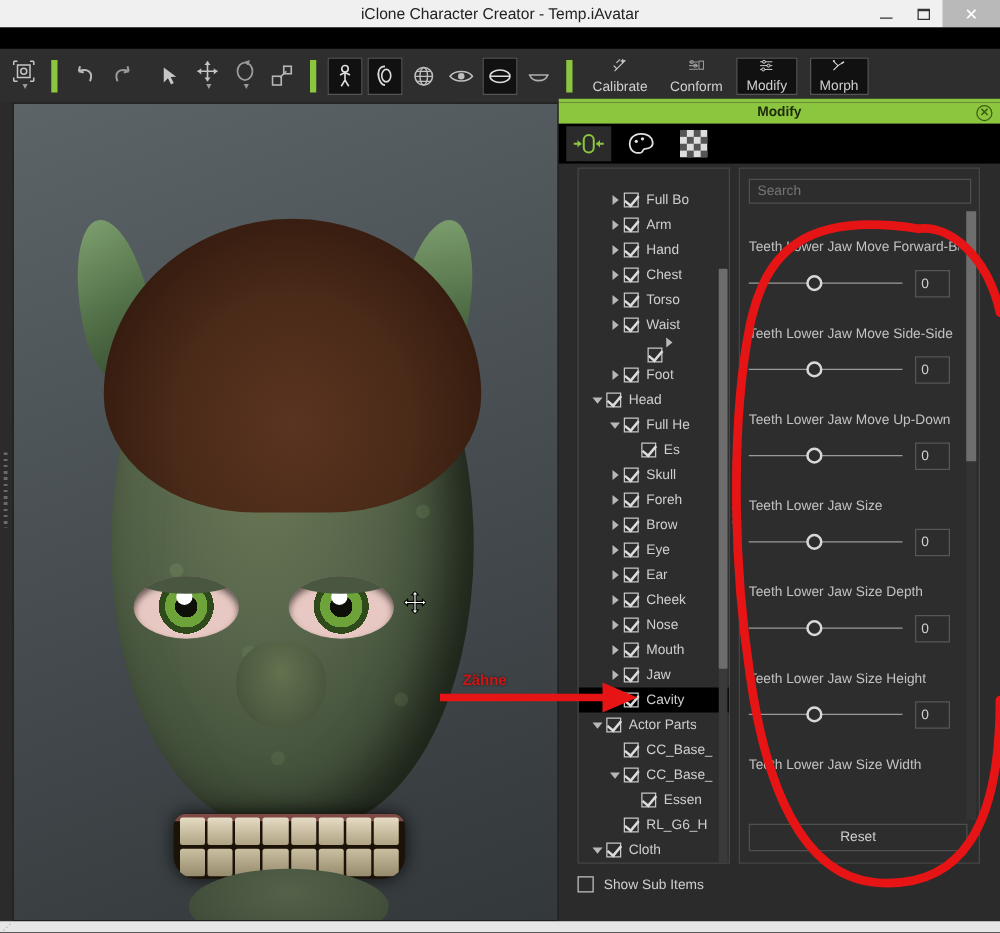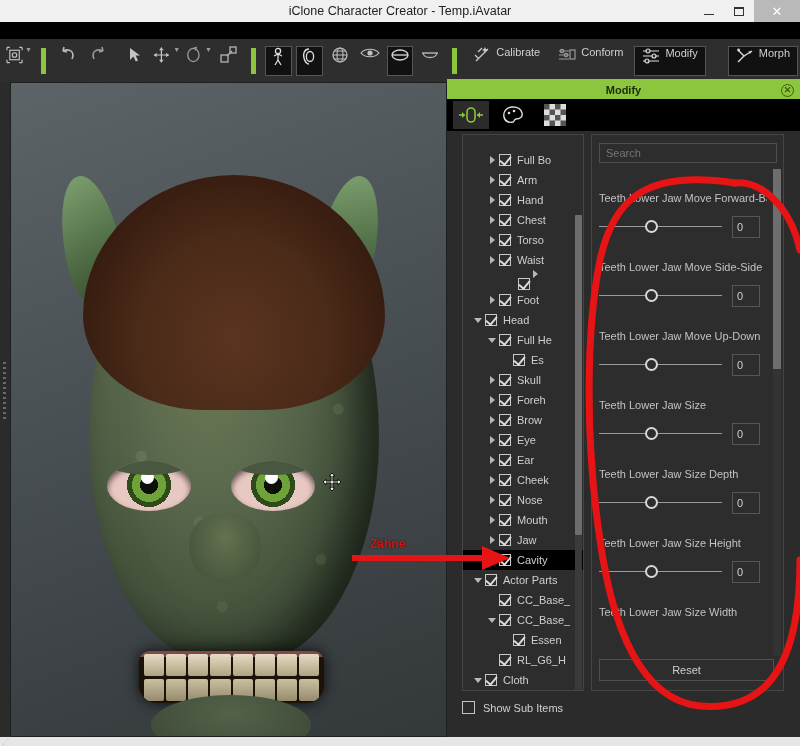--- a/index.html
+++ b/index.html
@@ -27,22 +27,22 @@
   .winbtn .min{ width:10px; height:1px; background:#333; display:block; margin-top:6px;}
   .winbtn .max{ width:10px; height:9px; border:1px solid #333; border-top-width:2px; display:block;}
 
   
   #toolbar{
     position:absolute; left:0; top:22px; width:800px; height:60px;
     background:#2e2e2e;
   }
   #toolbar .strip-top{ position:absolute; left:0; top:0; width:800px; height:17px; background:#000; }
   .tb-row{ position:absolute; left:0; top:17px; height:43px; width:800px; display:flex; align-items:center; }
-  .tb-item{ height:30px; min-width:26px; display:flex; justify-content:center;
-            color:#bdbdbd; margin:0 2px; position:relative; }
+  .tb-item{ height:30px; min-width:26px; display:flex; align-items:center; justify-content:center;
+            color:#bdbdbd; margin:0 2px; position:relative;flex-direction:column; }
   .tb-item.boxed{ border:1px solid #555; background:#111; width:28px; }
   .tb-item.labeled{ padding:0 7px; gap:5px; min-width:auto; }
   .tb-item.labeled.boxed{ width:auto; }
   .tb-sep{ width:5px; height:26px; background:#8cc63e; margin:0 7px; }
   .tb-gap{ width:8px; }
   .caret{ font-size:7px; color:#9a9a9a; margin-left:2px; }
   .tb-item svg{ display:block; }
   .tb-label{ font-size:11px; color:#cfcfcf; white-space:nowrap; }
   #toolbar .green-underline{ position:absolute; left:447px; bottom:0; width:353px; height:3px; background:#8cc63e; }
 
@@ -314,21 +314,21 @@
     </div>
     <div class="tb-item labeled boxed">
       <svg width="18" height="18" viewBox="0 0 18 18">
           <path d="M1 4h16M1 9h16M1 14h16" stroke="#dcdcdc" stroke-width="1.2"></path>
           <circle cx="6" cy="4" r="2" fill="#2b2b2b" stroke="#dcdcdc" stroke-width="1.2"></circle>
           <circle cx="12" cy="9" r="2" fill="#2b2b2b" stroke="#dcdcdc" stroke-width="1.2"></circle>
           <circle cx="5" cy="14" r="2" fill="#2b2b2b" stroke="#dcdcdc" stroke-width="1.2"></circle>
         </svg>
       <span class="tb-label">Modify</span>
     </div>
-    <div class="tb-item labeled boxed" style="margin-left:20px;">
+    <div class="tb-item labeled boxed" style="margin-left:8px;">
       <svg width="18" height="18" viewBox="0 0 18 18">
           <path d="M2 3 L8 9 L2 15" fill="none" stroke="#dcdcdc" stroke-width="1.4"></path>
           <path d="M8 9 L16 4" stroke="#dcdcdc" stroke-width="1.4"></path>
           <path d="M16 4 l-3.6 0.4 l1.6 2.6z" fill="#dcdcdc"></path>
           <circle cx="2.6" cy="3" r="1.4" fill="#dcdcdc"></circle>
         </svg>
       <span class="tb-label">Morph</span>
     </div>
   </div>
   <div class="green-underline"></div>

